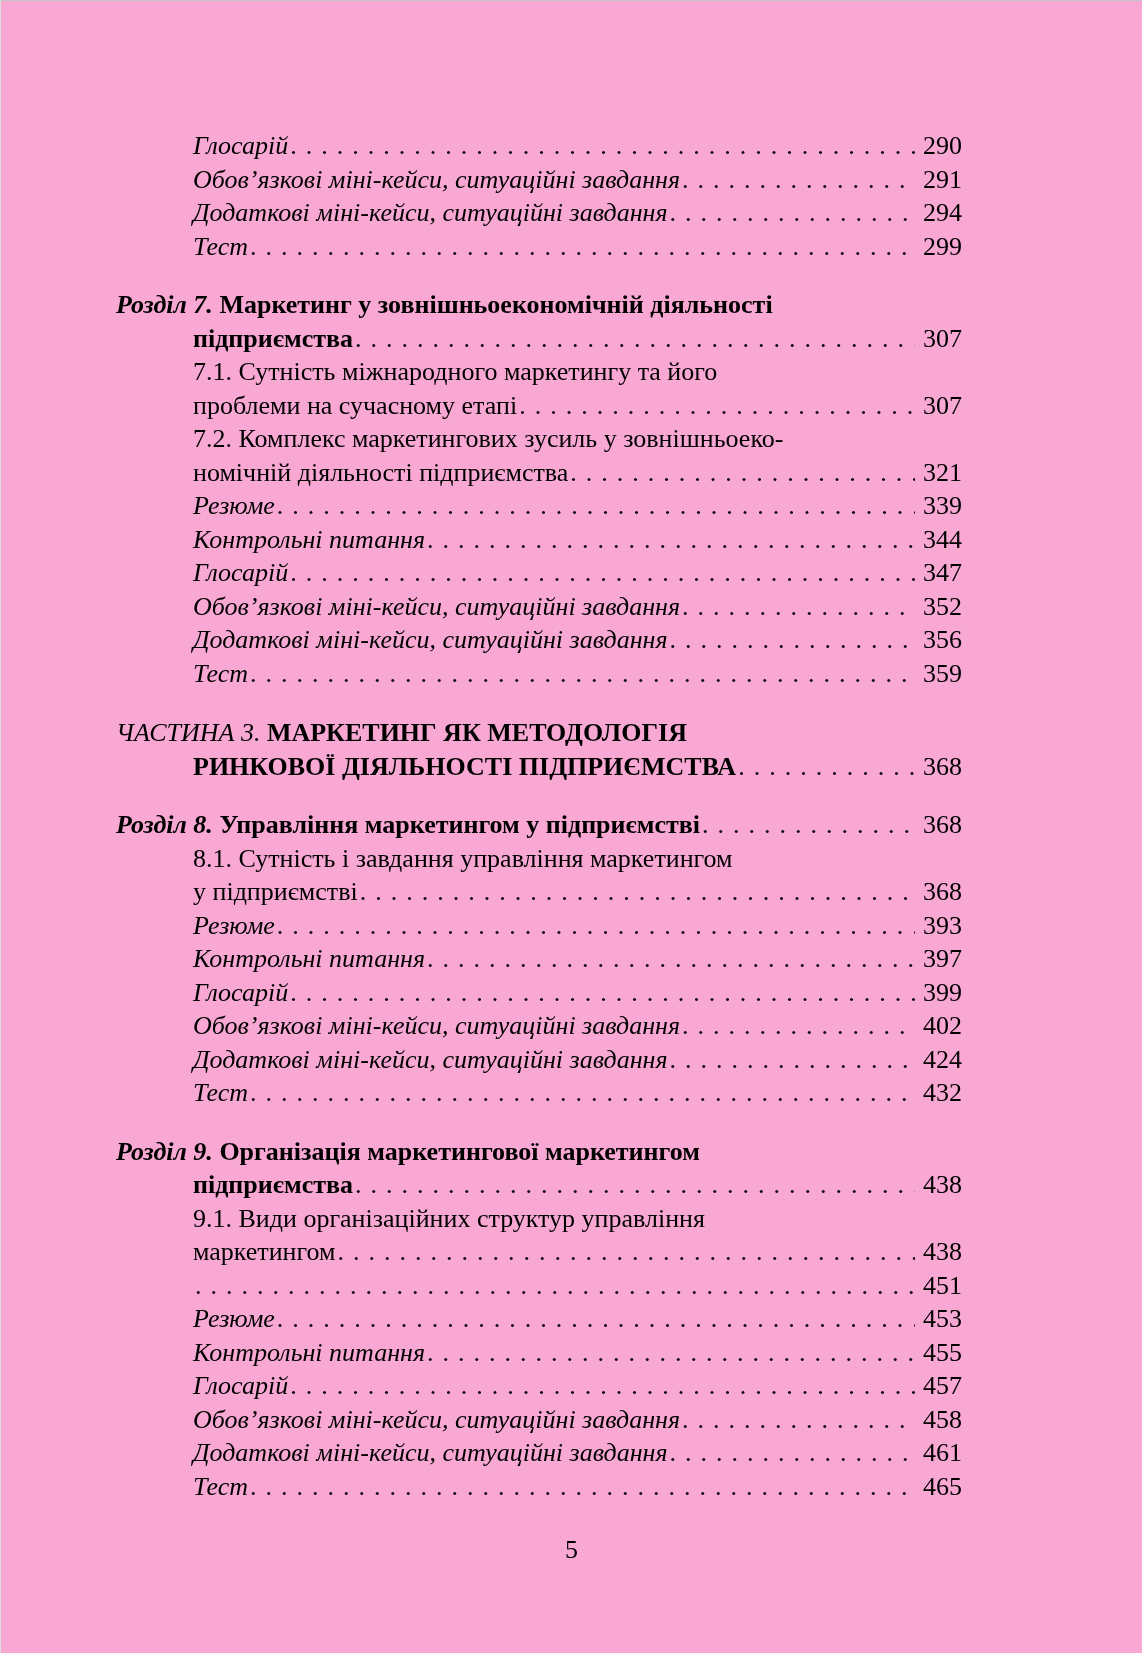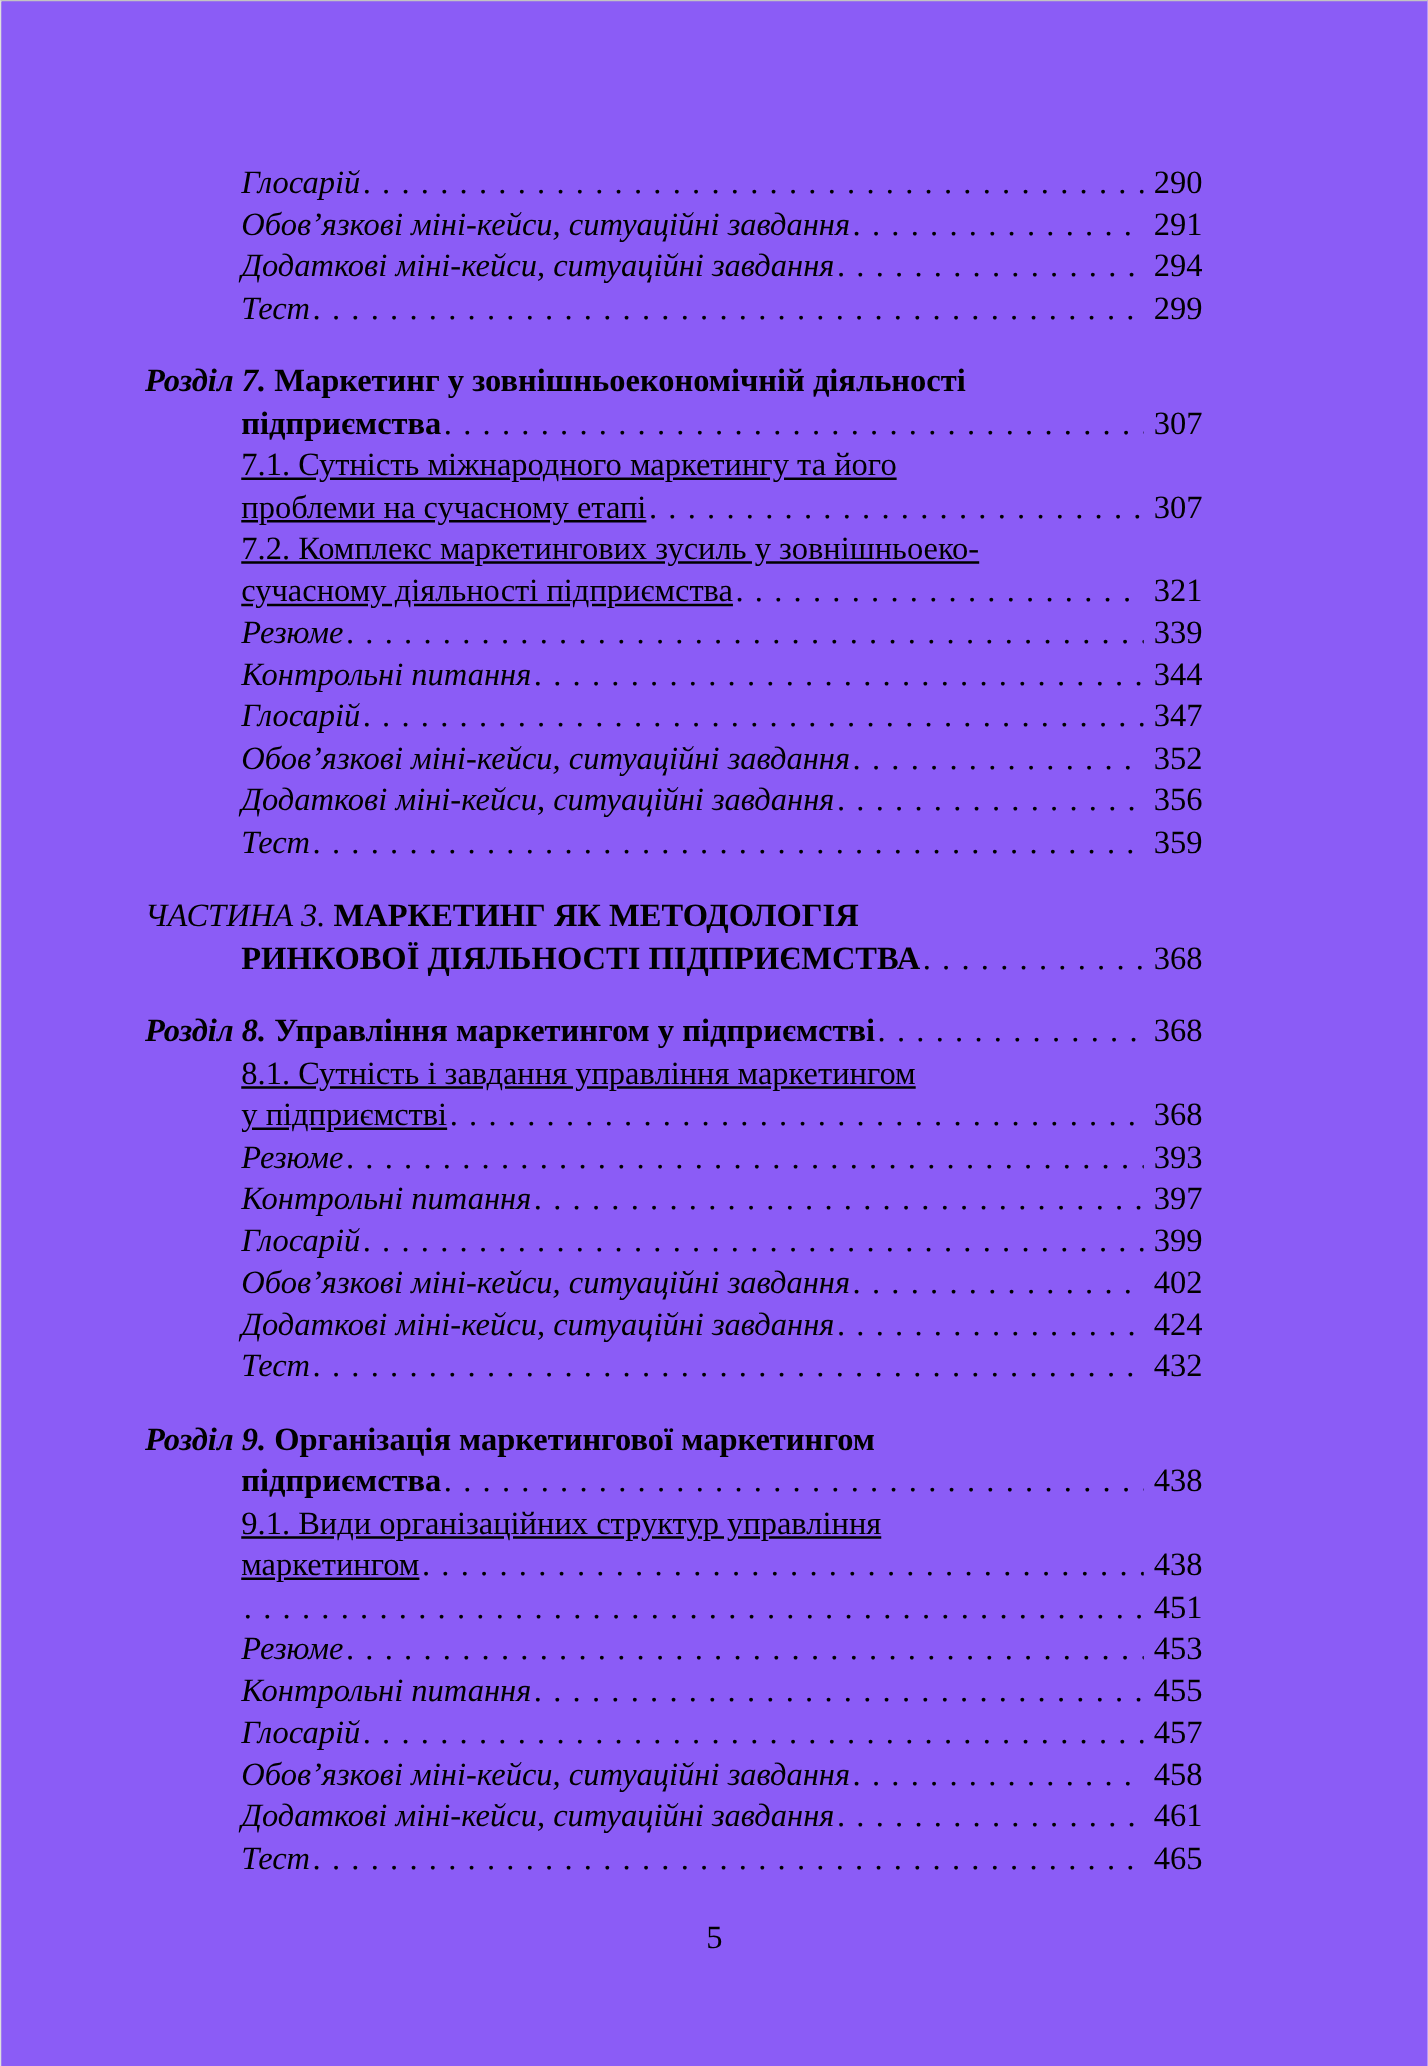--- a/index.html
+++ b/index.html
@@ -15,21 +15,21 @@
     color: #000;
   }
   .page {
     position: relative;
     box-sizing: border-box;
     width: 1142px;
     height: 1653px;
     padding: 128px 180px 0 115px;
     border-top: 1px solid #c3c3c3;
     border-left: 1px solid #dedede;
-    background: #8b5cf6;
+    background: #f9a8d4;
   }
   .toc {
     font-size: 26px;
     line-height: 33.5px;
   }
   .entry { margin: 0; }
   .entry.chapter { margin-top: 25px; }
   .entry.part { margin-top: 26px; margin-bottom: 16px; }
   .line {
     display: flex;
@@ -42,21 +42,21 @@
     font-weight: bold;
     white-space: pre;
   }
   .part .label {
     font-weight: normal;
   }
   .text { white-space: pre; }
   .chapter .text { font-weight: bold; text-align: center; }
   .part .text    { font-weight: bold; }
   .detail .text  { font-style: italic; }
-  .sub .text     { font-weight: normal; font-style: normal; text-decoration: underline; }
+  .sub .text     { font-weight: normal; font-style: normal; }
   .leader {
     flex: 1 1 auto;
     overflow: hidden;
     white-space: nowrap;
     text-align: right;
     margin: 0 8px 0 2px;
     min-width: 18px;
   }
   .leader::after {
     content: "....................................................................................................";
@@ -133,21 +133,21 @@
           <span class="text">проблеми на сучасному етапі</span>
           <span class="leader"></span>
           <span class="pagenum">307</span>
         </div>
       </div>
       <div class="entry sub">
         <div class="line indent">
           <span class="text">7.2. Комплекс маркетингових зусиль у зовнішньоеко-</span>
         </div>
         <div class="line indent">
-          <span class="text">сучасному діяльності підприємства</span>
+          <span class="text">номічній діяльності підприємства</span>
           <span class="leader"></span>
           <span class="pagenum">321</span>
         </div>
       </div>
       <div class="entry detail">
         <div class="line indent">
           <span class="text">Резюме</span>
           <span class="leader"></span>
           <span class="pagenum">339</span>
         </div>

